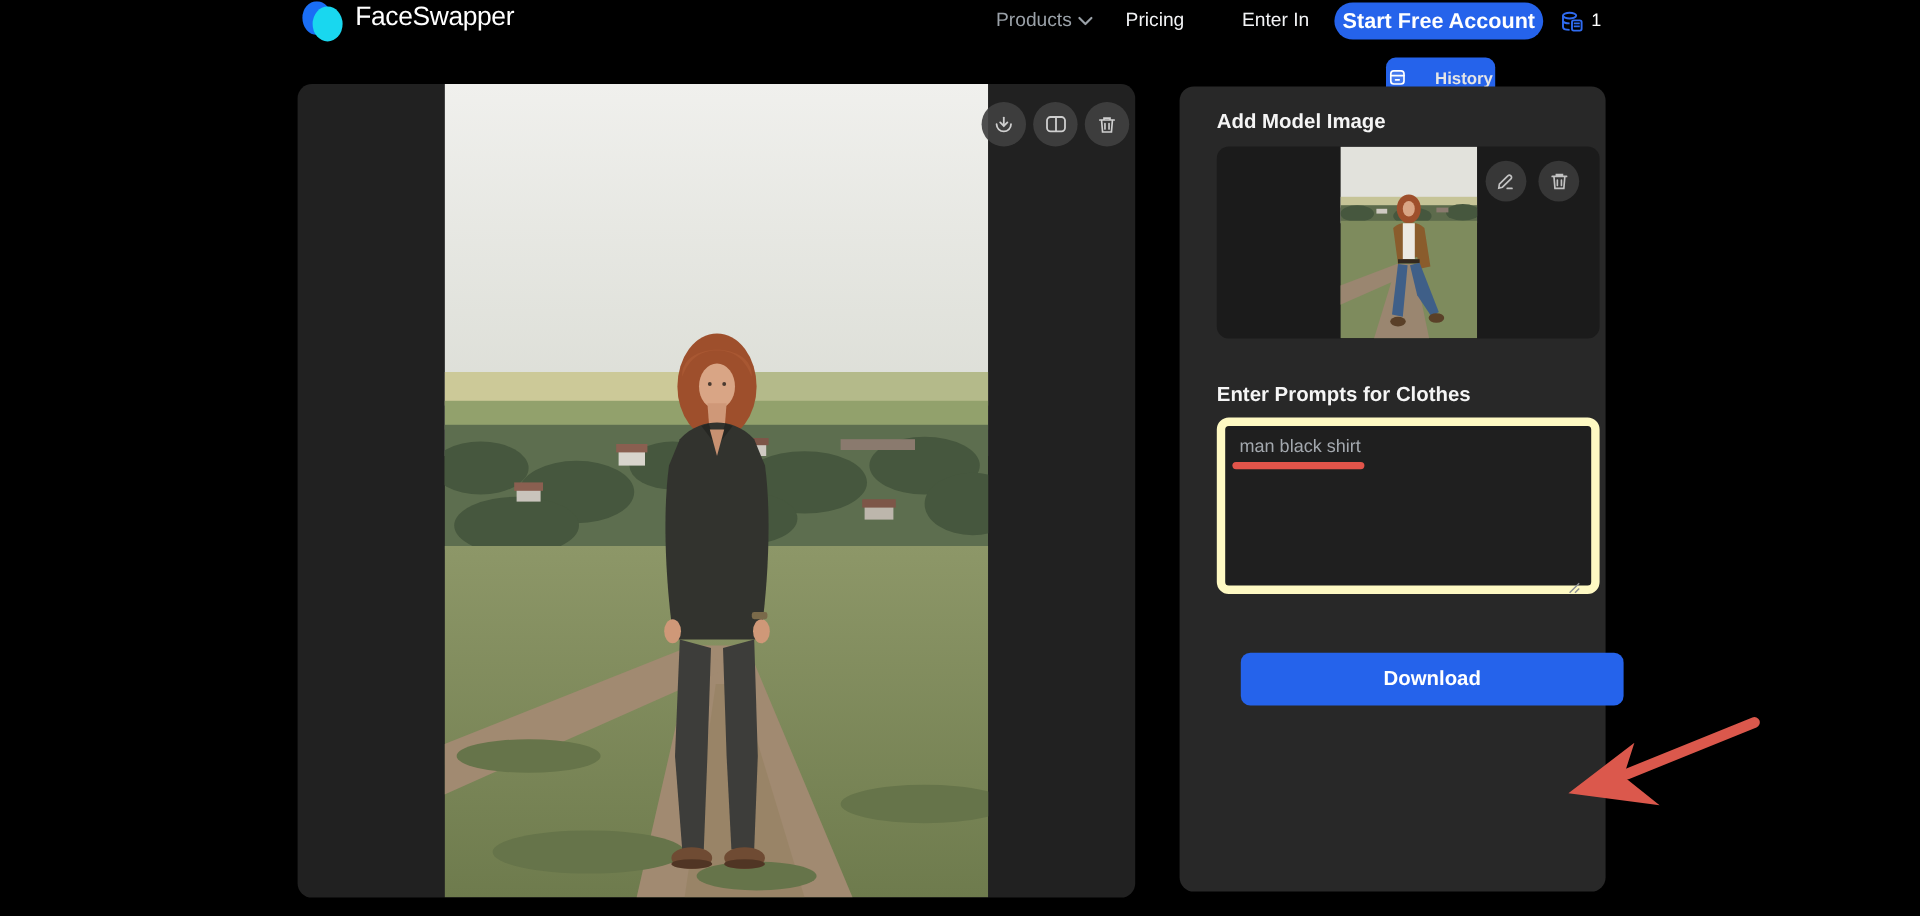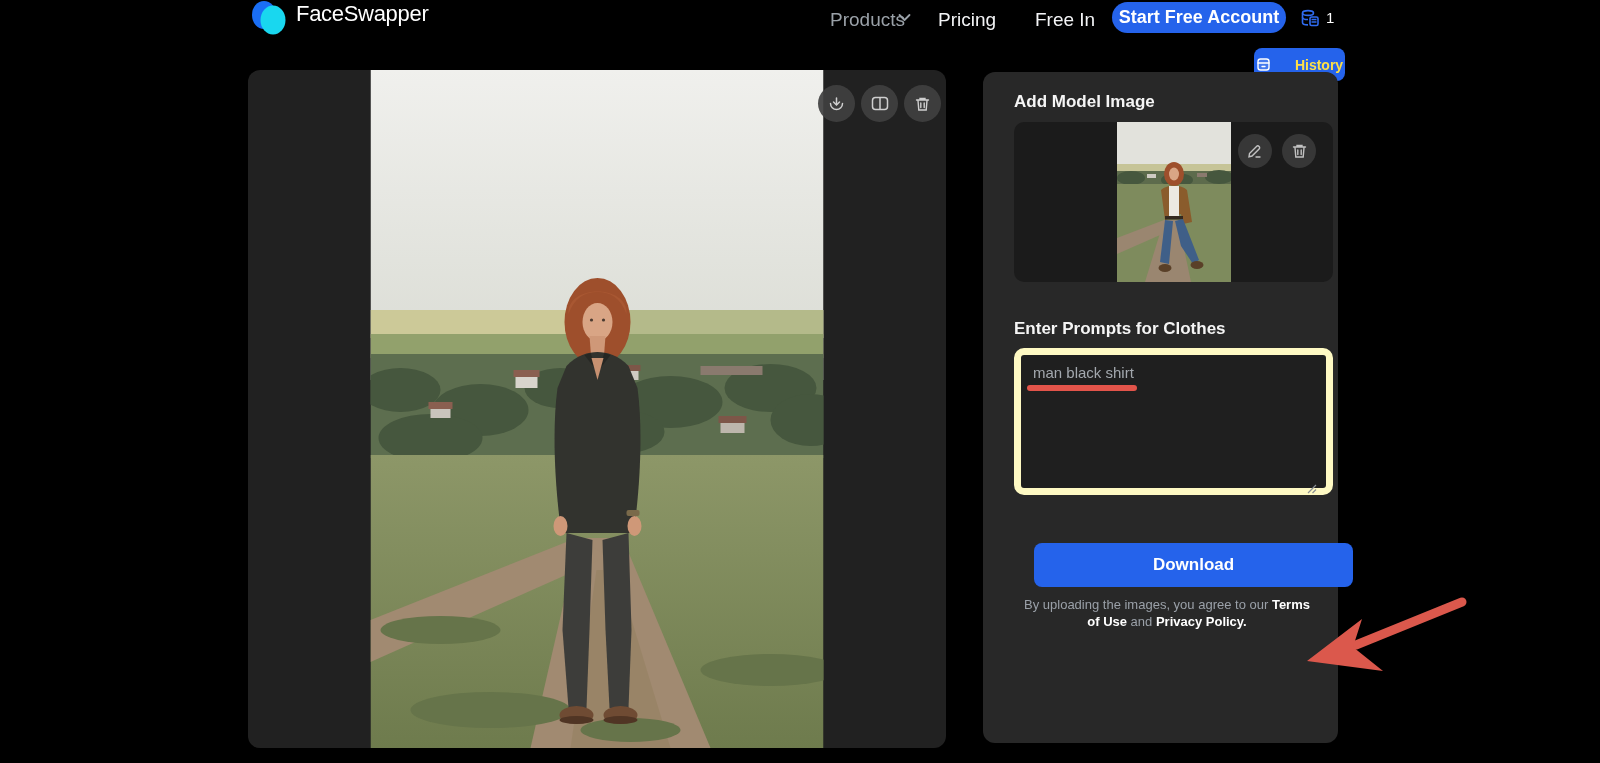--- a/index.html
+++ b/index.html
@@ -3,40 +3,40 @@
 <meta charset="utf-8">
 <style>
   * { margin:0; padding:0; box-sizing:border-box; }
   html,body { width:1600px; height:763px; background:#000; overflow:hidden;
               font-family:"Liberation Sans", sans-serif; }
 
   
   .nav { position:absolute; left:0; top:0; width:1600px; height:36px; background:#000; }
   .logo { position:absolute; left:250px; top:1px; width:38px; height:34px; }
   .brand { position:absolute; left:296px; top:1px; color:#fff; font-size:22px; font-weight:normal; letter-spacing:-0.3px; }
-  .nav-link { position:absolute; top:9px; font-size:19px; color:#f3f4f6; cursor:pointer; }
+  .nav-link { position:absolute; top:9px; font-size:16px; color:#f3f4f6; cursor:pointer; }
   .nav-link.muted { color:#9aa1a8; }
   .chev { position:absolute; left:898px; top:13px; }
   .cta { position:absolute; left:1112px; top:2px; width:174px; height:31px; border:none; border-radius:16px;
          background:#2563eb; color:#fff; font-size:18px; font-weight:bold; cursor:pointer;
          font-family:"Liberation Sans", sans-serif; }
   .credit-icon { position:absolute; left:1300px; top:9px; }
   .credit-count { position:absolute; left:1326px; top:9px; color:#fff; font-size:15px; }
 
   
   .result-panel { position:absolute; left:248px; top:70px; width:698px; height:678px;
                   background:#212121; border-radius:12px; overflow:hidden; }
   .result-photo { position:absolute; left:50%; top:0; transform:translateX(-50%); width:453px; height:678px; }
   .img-actions { position:absolute; left:818px; top:85px; display:flex; gap:6px; }
   .circle-btn { width:37px; height:37px; border-radius:50%; background:rgba(64,64,64,0.92);
                 border:none; display:flex; align-items:center; justify-content:center; cursor:pointer; color:#cfcfcf; }
 
   
-  .history-btn { position:absolute; left:1254px; top:48px; width:91px; height:33px; border:none; border-radius:8px;
-                 background:#2563eb; color:#fde047; font-size:14px; font-weight:bold; display:flex; gap:24px;
+  .history-btn { position:absolute; left:1155px; top:48px; width:91px; height:33px; border:none; border-radius:8px;
+                 background:#2563eb; color:#e5e5e5; font-size:14px; font-weight:bold; display:flex; gap:24px;
                  align-items:center; justify-content:center; cursor:pointer; font-family:"Liberation Sans", sans-serif; }
 
   
   .sidebar { position:absolute; left:983px; top:72px; width:355px; height:671px;
              background:#282828; border-radius:12px; padding:20px 18px 0 31px; color:#fff; }
   .side-h { font-size:17px; font-weight:bold; color:#f5f5f5; }
   .model-card { position:relative; margin-top:10px; width:319px; height:160px; background:#1b1b1b;
                 border-radius:10px; overflow:hidden; }
   .thumb { position:absolute; left:50%; top:0; transform:translateX(-50%); width:114px; height:160px; }
   .card-btn { position:absolute; top:12px; width:34px; height:34px; border-radius:50%; background:#373737;
@@ -68,21 +68,21 @@
     <ellipse cx="14" cy="14" rx="12" ry="14" fill="#1a6ef5"></ellipse>
     <ellipse cx="23" cy="19" rx="12.5" ry="14.5" fill="#19d7ef"></ellipse>
   </svg>
   <span class="brand">FaceSwapper</span>
 
   <span class="nav-link muted" style="left:830px">Products</span>
   <svg class="chev" width="13" height="9" viewBox="0 0 13 9">
     <polyline points="1.5,2 6.5,7 11.5,2" fill="none" stroke="#9aa1a8" stroke-width="1.8" stroke-linecap="round" stroke-linejoin="round"></polyline>
   </svg>
   <span class="nav-link" style="left:938px">Pricing</span>
-  <span class="nav-link" style="left:1035px">Free In</span>
+  <span class="nav-link" style="left:1035px">Enter In</span>
   <button class="cta">Start Free Account</button>
 
   <svg class="credit-icon" width="20" height="19" viewBox="0 0 20 19">
     <g fill="none" stroke="#2f6bf0" stroke-width="1.6">
       <ellipse cx="8" cy="4" rx="5.5" ry="2.4"></ellipse>
       <path d="M2.5,4 V13.5 C2.5,14.9 5,15.9 8,15.9"></path>
       <path d="M2.5,8.2 C2.5,9.5 5,10.5 8,10.5"></path>
       <rect x="10" y="8" width="8" height="8.5" rx="1.5" fill="#000"></rect>
       <path d="M11.5,10.5 h5 M11.5,13 h5"></path>
     </g>
@@ -259,19 +259,18 @@
     <textarea class="prompt-box" spellcheck="true" style="">man black shirt</textarea>
     <div class="red-underline"></div>
     <svg class="resize-grip" viewBox="0 0 10 10">
       <path d="M9,1 L1,9 M9,5.5 L5.5,9" stroke="#8b8f94" stroke-width="1.2" fill="none"></path>
     </svg>
   </div>
 
 
   <button class="download-btn">Download</button>
 
-  <p class="footer"><span>By uploading the images, you agree to our </span><b>Terms of Use</b><span> and </span><b>Privacy Policy.</b></p>
 </aside>
 
 <svg class="arrow-annot" width="185" height="100" viewBox="0 0 185 100">
   <line x1="66" y1="60" x2="172" y2="17" stroke="#db584c" stroke-width="9" stroke-linecap="round"></line>
   <polygon points="17,76 72,34 63,62 93,86" fill="#db584c"></polygon>
 </svg>
 
 </body></html>

